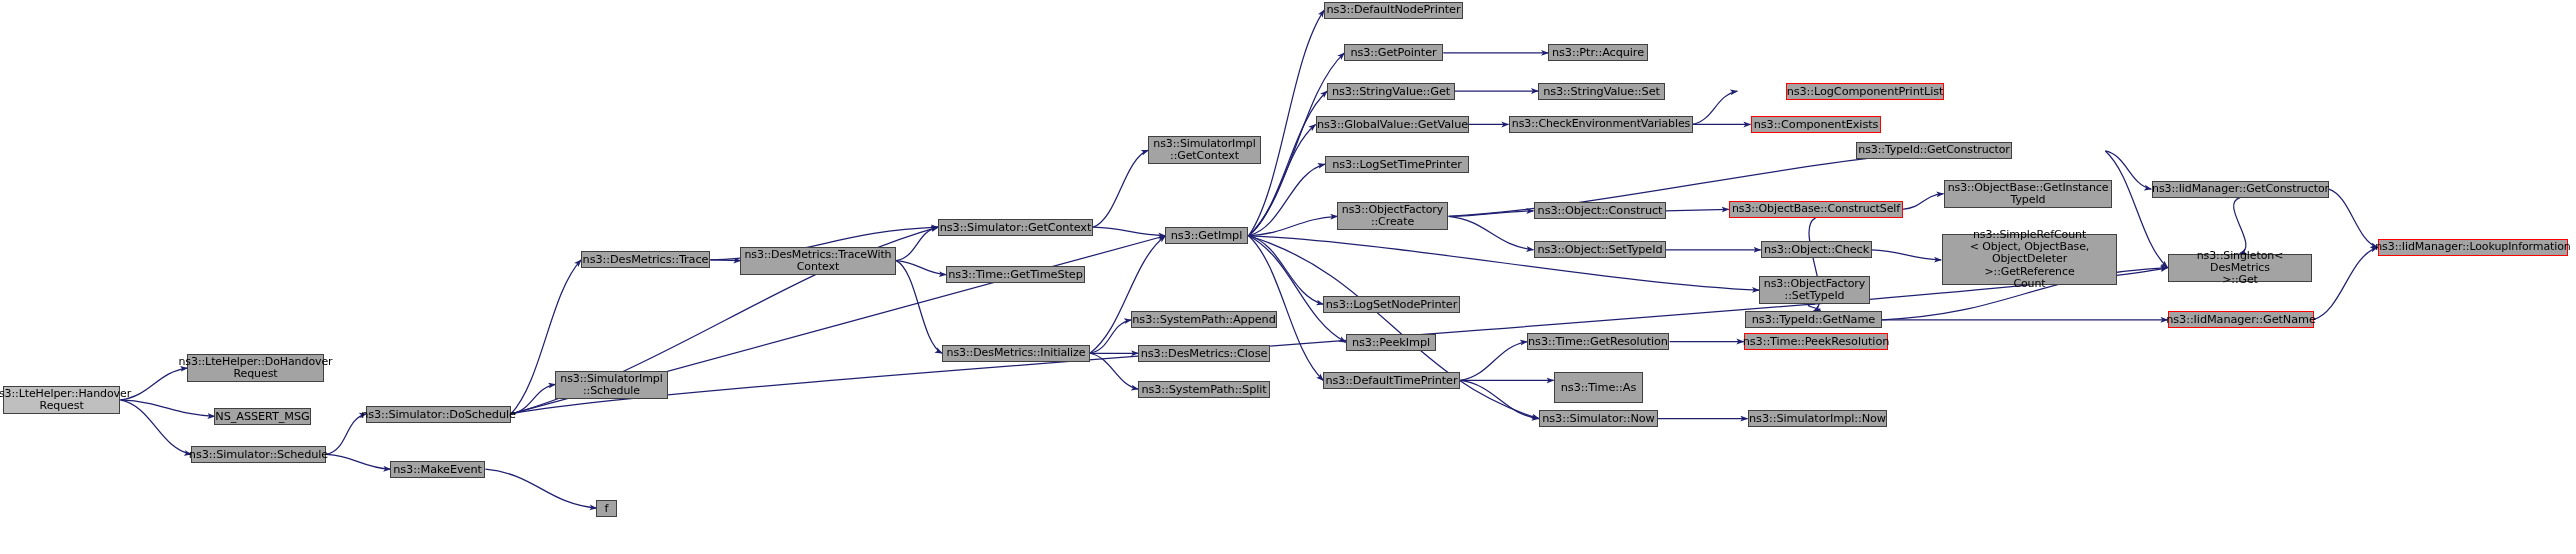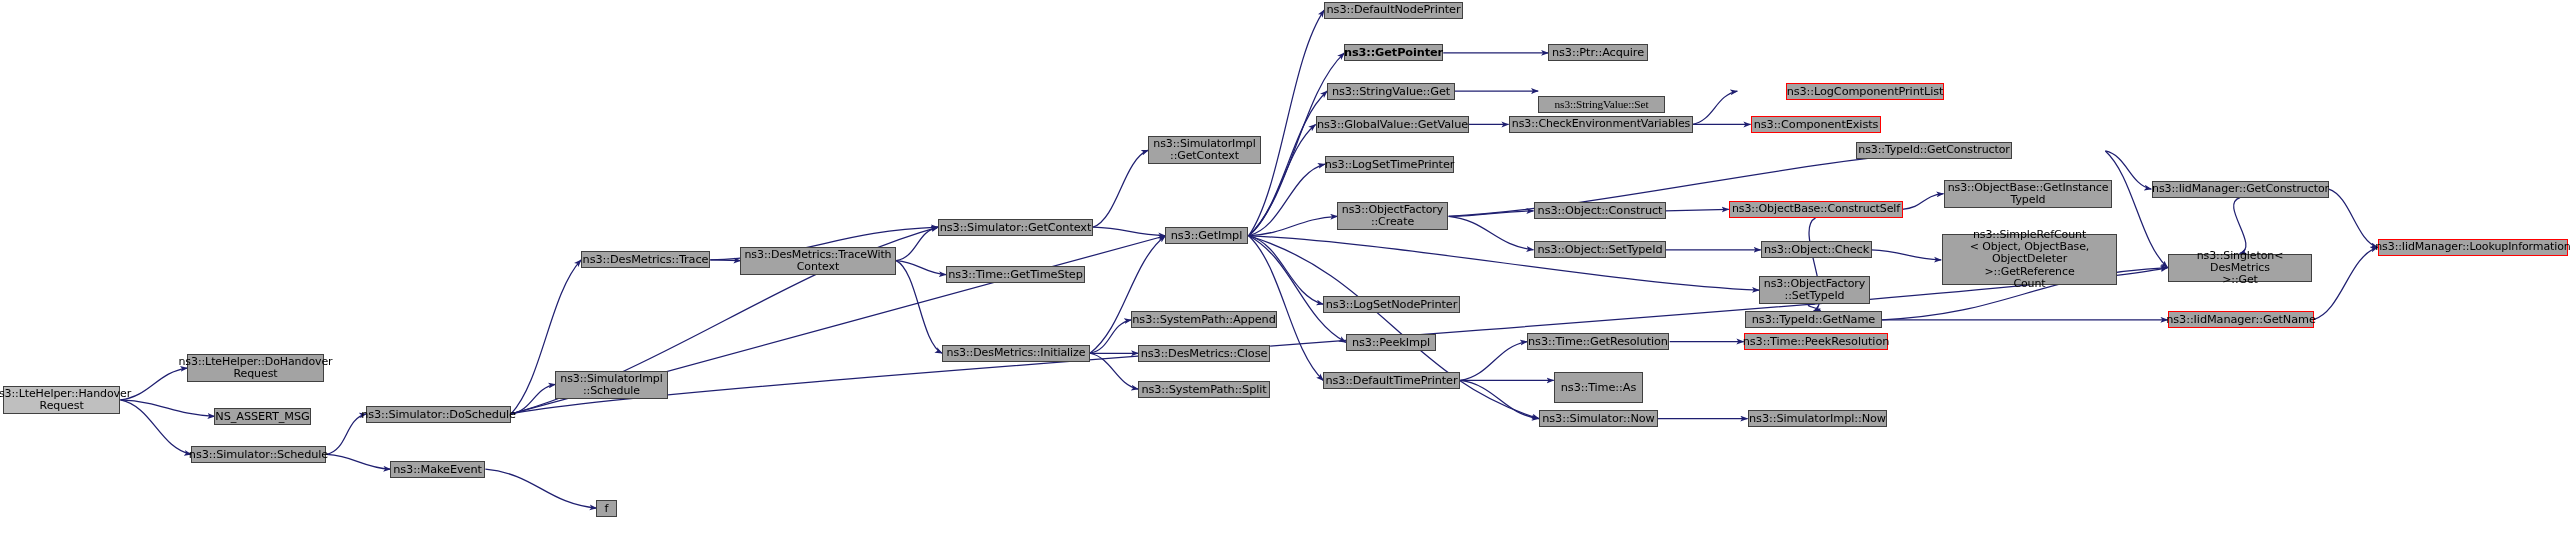--- a/index.html
+++ b/index.html
@@ -140,31 +140,31 @@
     <div class="node" style="left: 946px; top: 266px; width: 139px; height: 17px;">ns3::Time::GetTimeStep</div>
     <div class="node" style="left: 938px; top: 219px; width: 155px; height: 17px;">ns3::Simulator::GetContext</div>
     <div class="node" style="left: 942px; top: 345px; width: 148px; height: 17px; font-size: 11px;">ns3::DesMetrics::Initialize</div>
     <div class="node" style="left: 1131px; top: 311px; width: 146px; height: 17px;">ns3::SystemPath::Append</div>
     <div class="node" style="left: 1138px; top: 345px; width: 132px; height: 17px;">ns3::DesMetrics::Close</div>
     <div class="node" style="left: 1138px; top: 381px; width: 132px; height: 17px;">ns3::SystemPath::Split</div>
     <div class="node multiline" style="left: 1148px; top: 136px; width: 113px; height: 28px; font-size: 11px;">ns3::SimulatorImpl
 ::GetContext</div>
     <div class="node" style="left: 1165px; top: 227px; width: 83px; height: 17px;">ns3::GetImpl</div>
     <div class="node" style="left: 1324px; top: 1.6px; width: 139px; height: 17px;">ns3::DefaultNodePrinter</div>
-    <div class="node" style="left: 1344px; top: 44px; width: 99px; height: 17px; font-weight: bold;">ns3::GetPointer</div>
+    <div class="node" style="left: 1344px; top: 44px; width: 99px; height: 17px;">ns3::GetPointer</div>
     <div class="node" style="left: 1327px; top: 83px; width: 128px; height: 17px;">ns3::StringValue::Get</div>
     <div class="node" style="left: 1316px; top: 116px; width: 153px; height: 17px;">ns3::GlobalValue::GetValue</div>
-    <div class="node" style="left: 1325px; top: 156px; width: 129px; height: 17px; text-align: right;">ns3::LogSetTimePrinter</div>
+    <div class="node" style="left: 1325px; top: 156px; width: 144px; height: 17px; text-align: right;">ns3::LogSetTimePrinter</div>
     <div class="node multiline" style="left: 1337px; top: 202px; width: 111px; height: 28px; font-size: 11px;">ns3::ObjectFactory
 ::Create</div>
     <div class="node" style="left: 1323px; top: 296px; width: 137px; height: 17px;">ns3::LogSetNodePrinter</div>
     <div class="node" style="left: 1346px; top: 334px; width: 90px; height: 17px;">ns3::PeekImpl</div>
     <div class="node" style="left: 1323px; top: 372px; width: 137px; height: 17px;">ns3::DefaultTimePrinter</div>
     <div class="node" style="left: 1548px; top: 44px; width: 100px; height: 17px;">ns3::Ptr::Acquire</div>
-    <div class="node" style="left: 1538px; top: 96px; width: 127px; height: 17px; font-family: Liberation Serif, serif;">ns3::StringValue::Set</div>
+    <div class="node" style="left: 1538px; top: 83px; width: 127px; height: 17px;">ns3::StringValue::Set</div>
     <div class="node" style="left: 1509px; top: 116px; width: 184px; height: 17px; font-size: 11px;">ns3::CheckEnvironmentVariables</div>
     <div class="node" style="left: 1534px; top: 202px; width: 132px; height: 17px;">ns3::Object::Construct</div>
     <div class="node" style="left: 1534px; top: 241px; width: 132px; height: 17px;">ns3::Object::SetTypeId</div>
     <div class="node" style="left: 1527px; top: 333px; width: 142px; height: 17px;">ns3::Time::GetResolution</div>
     <div class="node" style="left: 1554px; top: 372px; width: 89px; height: 31px; text-align: center;">ns3::Time::As</div>
     <div class="node" style="left: 1539px; top: 410px; width: 119px; height: 17px;">ns3::Simulator::Now</div>
     <div class="node red" style="left: 1738px; top: 83px; width: 158px; height: 17px; margin-left: 48px;">ns3::LogComponentPrintList</div>
     <div class="node red" style="left: 1751px; top: 116px; width: 130px; height: 17px;">ns3::ComponentExists</div>
     <div class="node red" style="left: 1729px; top: 201px; width: 174px; height: 17px; font-size: 11px;">ns3::ObjectBase::ConstructSelf</div>
     <div class="node" style="left: 1761px; top: 241px; width: 111px; height: 17px;">ns3::Object::Check</div>

